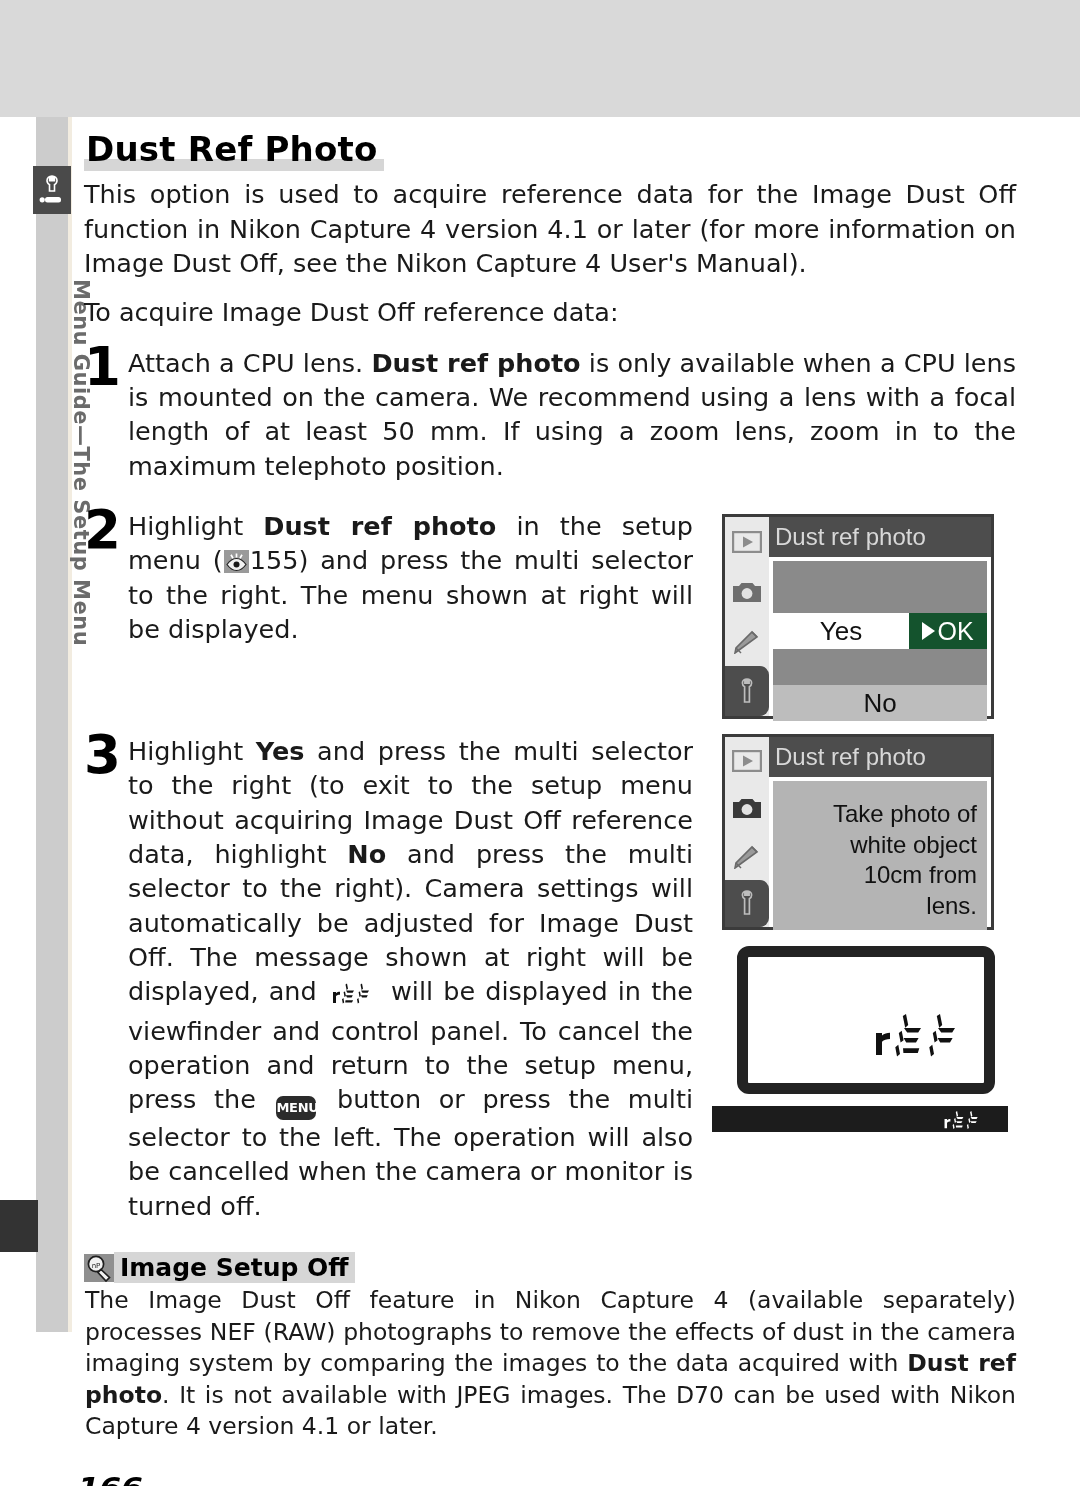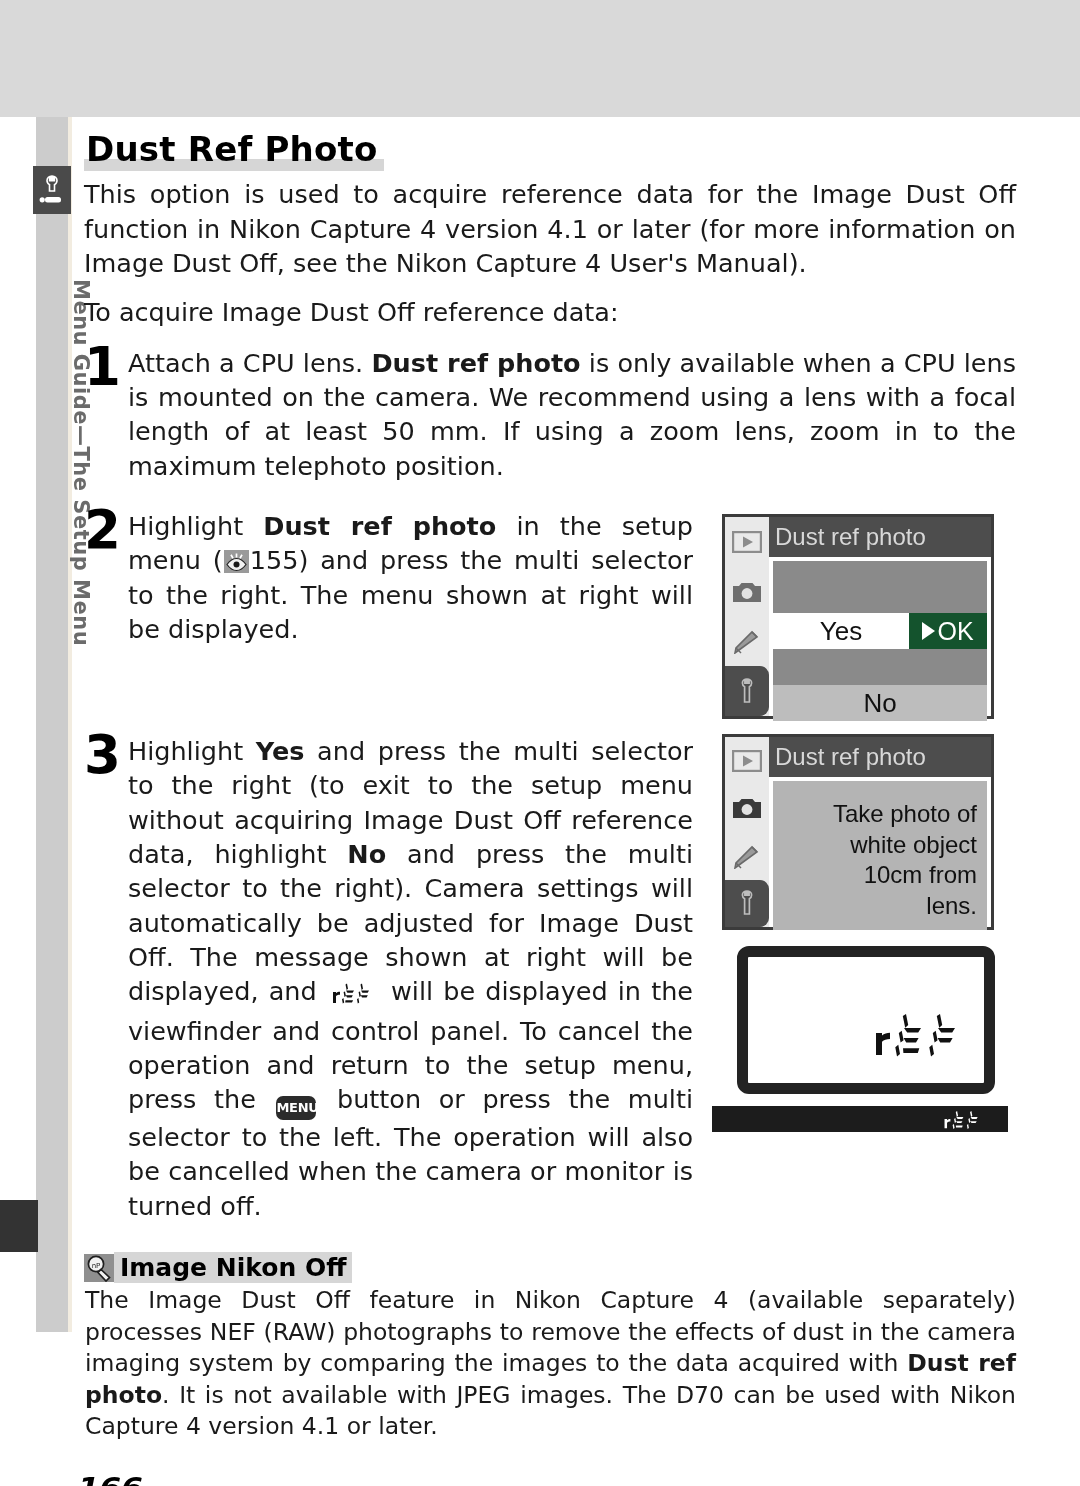--- a/index.html
+++ b/index.html
@@ -357,18 +357,18 @@
 
 <div class="note">
   <div class="note-head">
     <div class="note-icon">
       <svg width="30" height="28" viewBox="0 0 30 28">
         <circle cx="12" cy="10" r="7.6" fill="#f2f2f2" stroke="#1f1f1f" stroke-width="1.7"></circle>
         <text x="12" y="13.5" font-size="7" text-anchor="middle" fill="#1f1f1f" font-family="DejaVu Sans, sans-serif">nP</text>
         <path d="M17 15.5 L25.5 23.5 L22 27 L14 18.5 Z" fill="#f2f2f2" stroke="#1f1f1f" stroke-width="1.7"></path>
       </svg>
     </div>
-    <div class="note-title">Image Nikon Off</div>
+    <div class="note-title">Image Setup Off</div>
   </div>
   <p><span>The Image Dust Off feature in Nikon Capture 4 (available separately) processes NEF (RAW) photographs to remove the effects of dust in the camera imaging system by comparing the images to the data acquired with </span><b>Dust ref photo</b><span>.  It is not available with JPEG images.  The D70 can be used with Nikon Capture 4 version 4.1 or later.</span></p>
 </div>
 
 <div class="page-num">166</div>
 
 </body></html>

